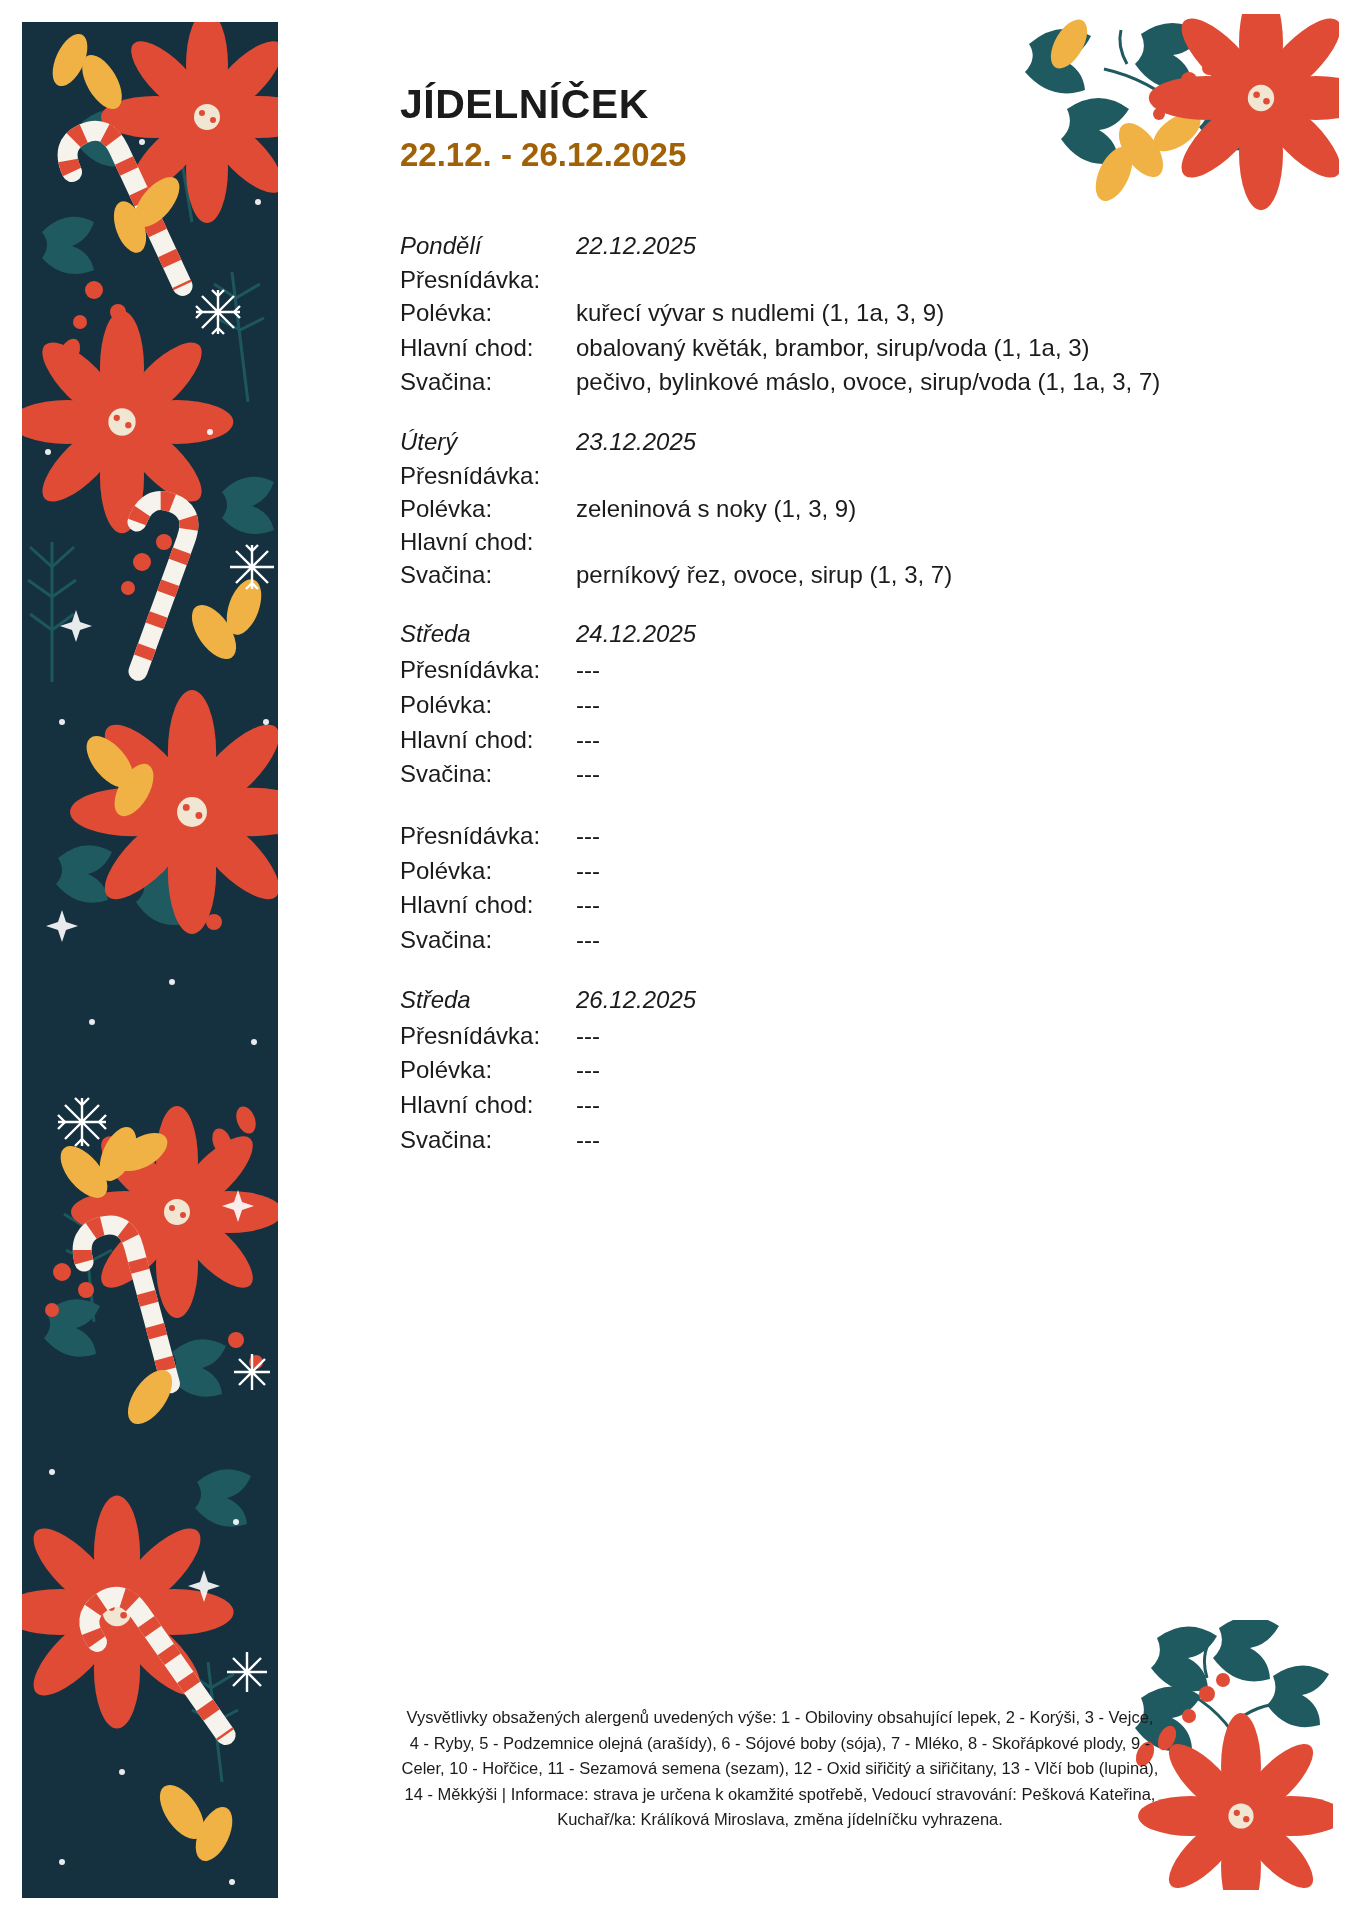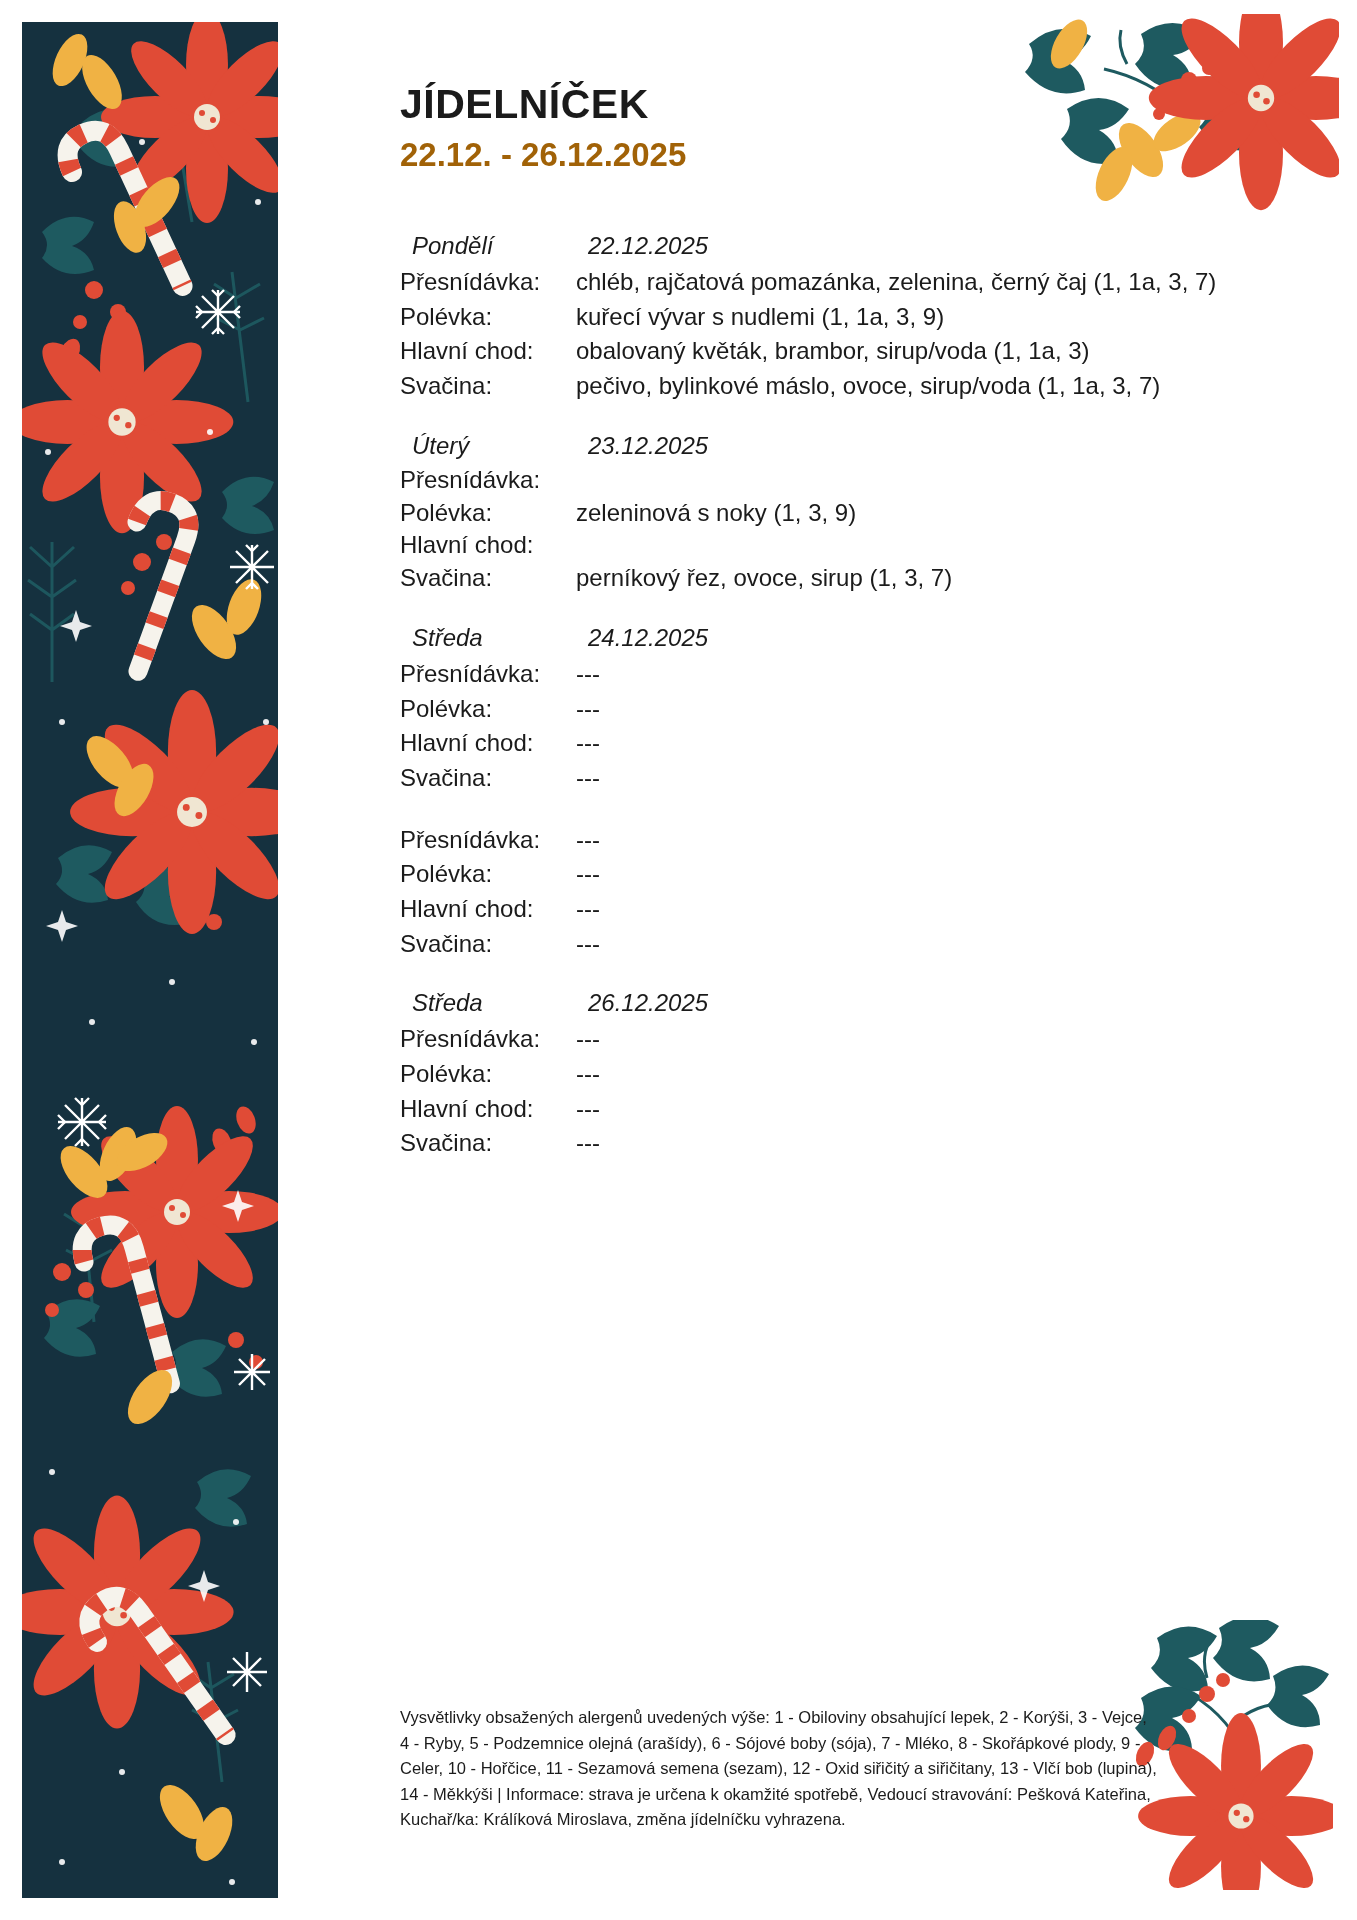--- a/index.html
+++ b/index.html
@@ -78,21 +78,20 @@
   .day-head {
     display: flex;
     align-items: baseline;
     margin-bottom: 6px;
   }
   .day-name {
     width: 176px;
     font-style: italic;
     font-size: 24px;
     color: #1b1b1b;
-    margin-left: 12px;
   }
   .day-date {
     font-style: italic;
     font-size: 24px;
     color: #1b1b1b;
   }
   .row {
     display: flex;
     align-items: baseline;
     margin-bottom: 3px;
@@ -112,20 +111,21 @@
 
   
   .footer {
     position: absolute;
     left: 400px;
     top: 1705px;
     width: 760px;
     font-size: 16.5px;
     line-height: 1.55;
     color: #1b1b1b;
+    text-align: center;
   }
 </style>
 </head>
 <body>
 
 <div class="left-strip">
   <svg class="strip-canvas" viewBox="0 0 256 1876" preserveAspectRatio="none">
     <rect x="0" y="0" width="256" height="1876" fill="#15313f"></rect>
 
     <g stroke="#1e5a60" stroke-width="3" fill="none" opacity="0.95">
@@ -369,21 +369,20 @@
 
 <div class="menu">
 
   <div class="day-block">
     <div class="day-head">
       <span class="day-name">Pondělí</span>
       <span class="day-date">22.12.2025</span>
     </div>
     <div class="row">
       <span class="row-label">Přesnídávka:</span>
-      <span class="row-value">chléb, rajčatová pomazánka, zelenina, černý čaj (1, 1a, 3, 7)</span>
     </div>
     <div class="row">
       <span class="row-label">Polévka:</span>
       <span class="row-value">kuřecí vývar s nudlemi (1, 1a, 3, 9)</span>
     </div>
     <div class="row">
       <span class="row-label">Hlavní chod:</span>
       <span class="row-value">obalovaný květák, brambor, sirup/voda (1, 1a, 3)</span>
     </div>
     <div class="row">

